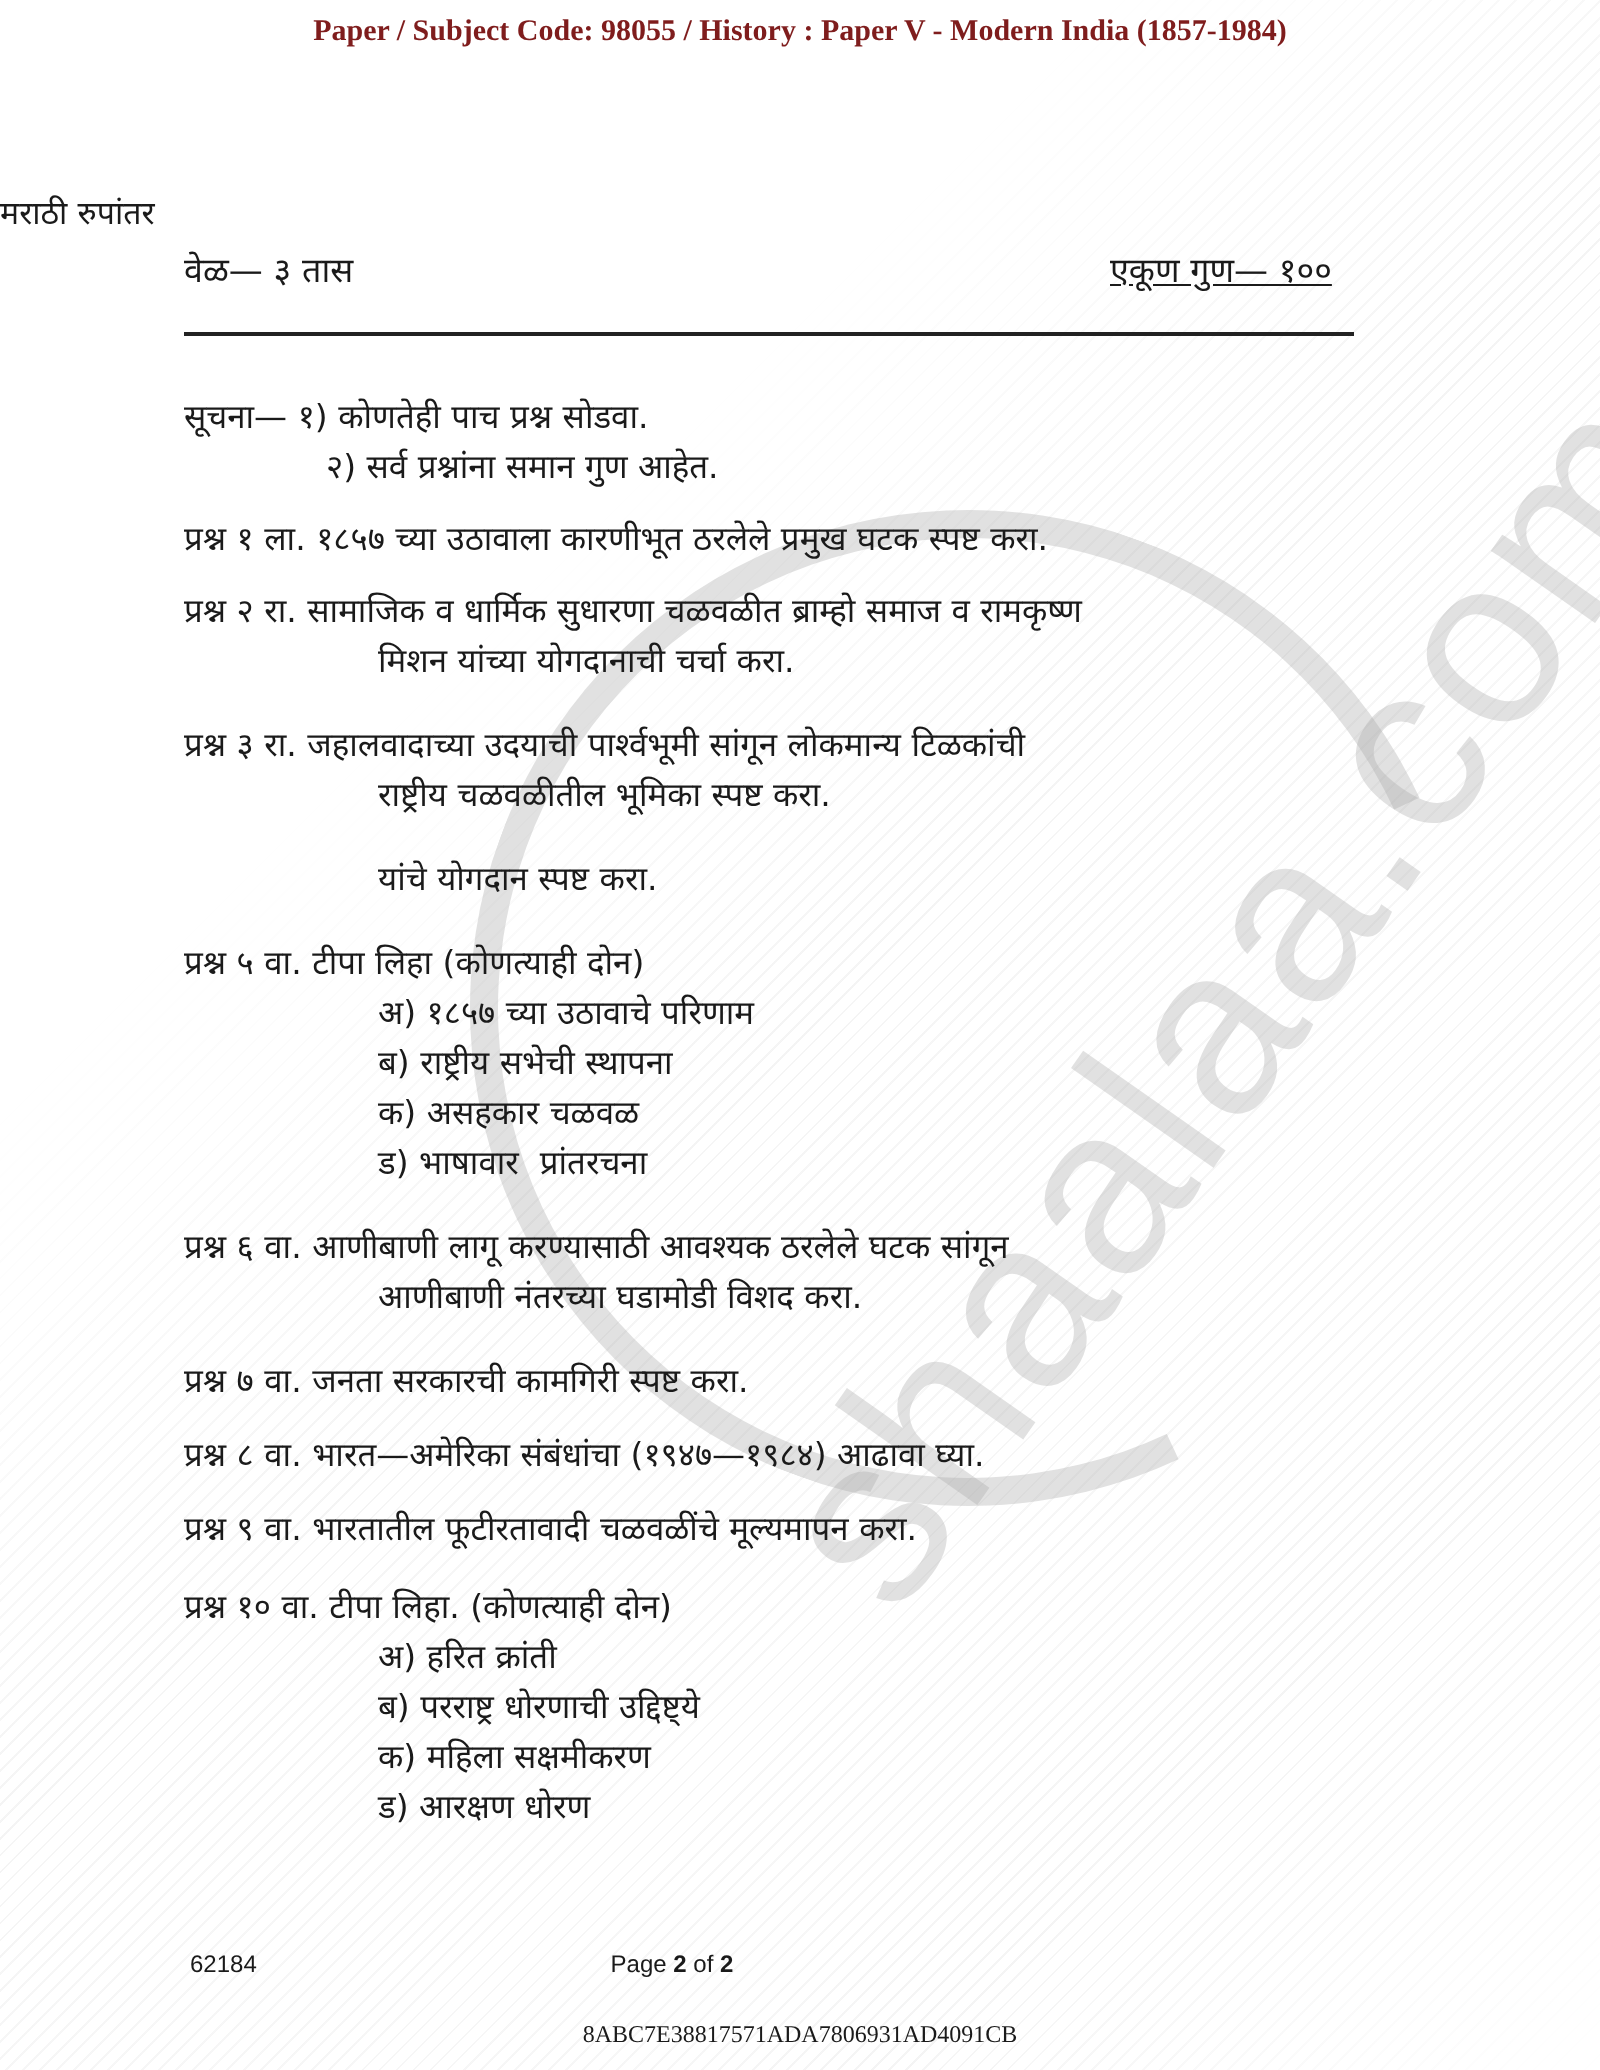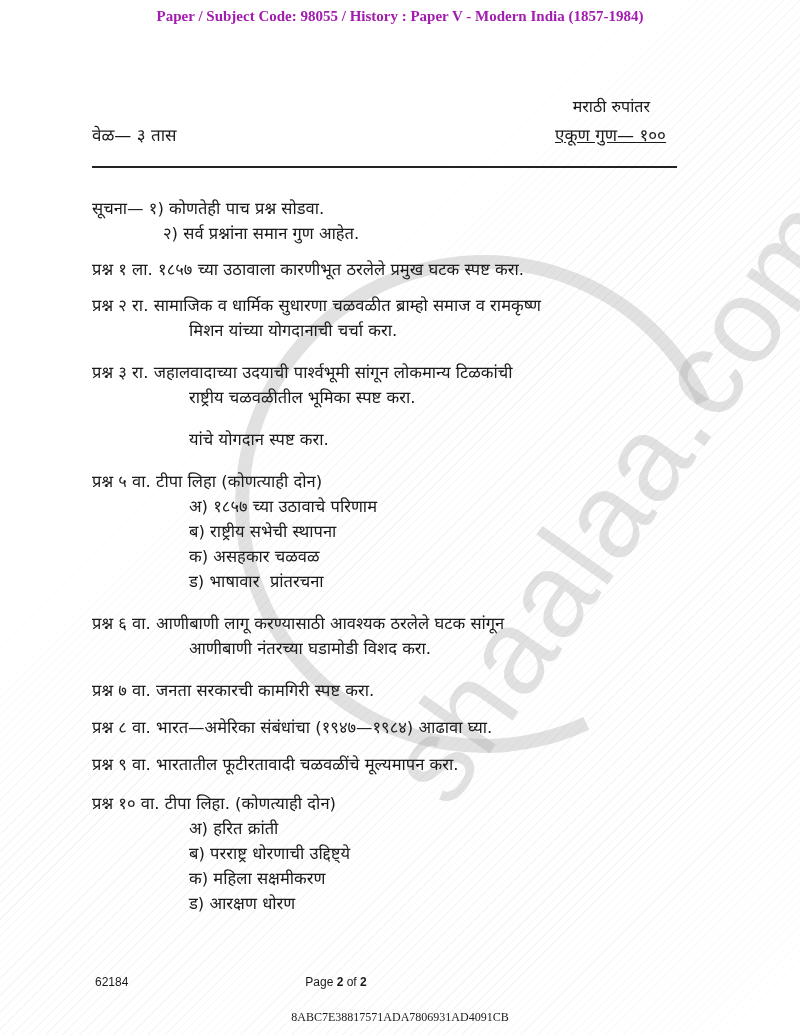--- a/index.html
+++ b/index.html
@@ -27,23 +27,23 @@
     border-right-color: transparent; transform: rotate(20deg);
     pointer-events: none;
   }
   .wm-text {
     position: absolute; left: 265px; top: 430px; transform: rotate(-55deg);
     font-family: "Liberation Sans", sans-serif; font-size: 120px; color: rgba(170,170,170,0.35);
     letter-spacing: 2px; pointer-events: none; white-space: nowrap;
   }
   .header-code {
     position: absolute; top: 8px; left: 0; width: 800px; text-align: center;
-    font-family: "Liberation Serif", serif; font-weight: bold; font-size: 15px; color: #a21caf;
+    font-family: "Liberation Serif", serif; font-weight: bold; font-size: 15px; color: #7f1d1d;
   }
-  .title { position: absolute; top: 95px; left: 0; width: 650px; text-align: right; font-size: 16px; }
+  .title { position: absolute; top: 95px; left: 0; width: 650px; text-align: left; font-size: 16px; }
   .time { position: absolute; top: 123px; left: 92px; font-size: 17px; }
   .marks { position: absolute; top: 123px; left: 555px; font-size: 17px; text-decoration: underline; }
   .rule { position: absolute; top: 166px; left: 92px; width: 585px; border-top: 2px solid #222; }
   .content { position: absolute; top: 196px; left: 92px; width: 620px; font-size: 16.5px; line-height: 25px; }
   .row { display: flex; }
   .q { margin-top: 11px; }
   .sub { padding-left: 97px; }
   .note-sub { padding-left: 71px; }
   .cont { padding-left: 97px; }
   .footer-left { position: absolute; top: 975px; left: 95px; font-family: "Liberation Sans", sans-serif; font-size: 12px; }

